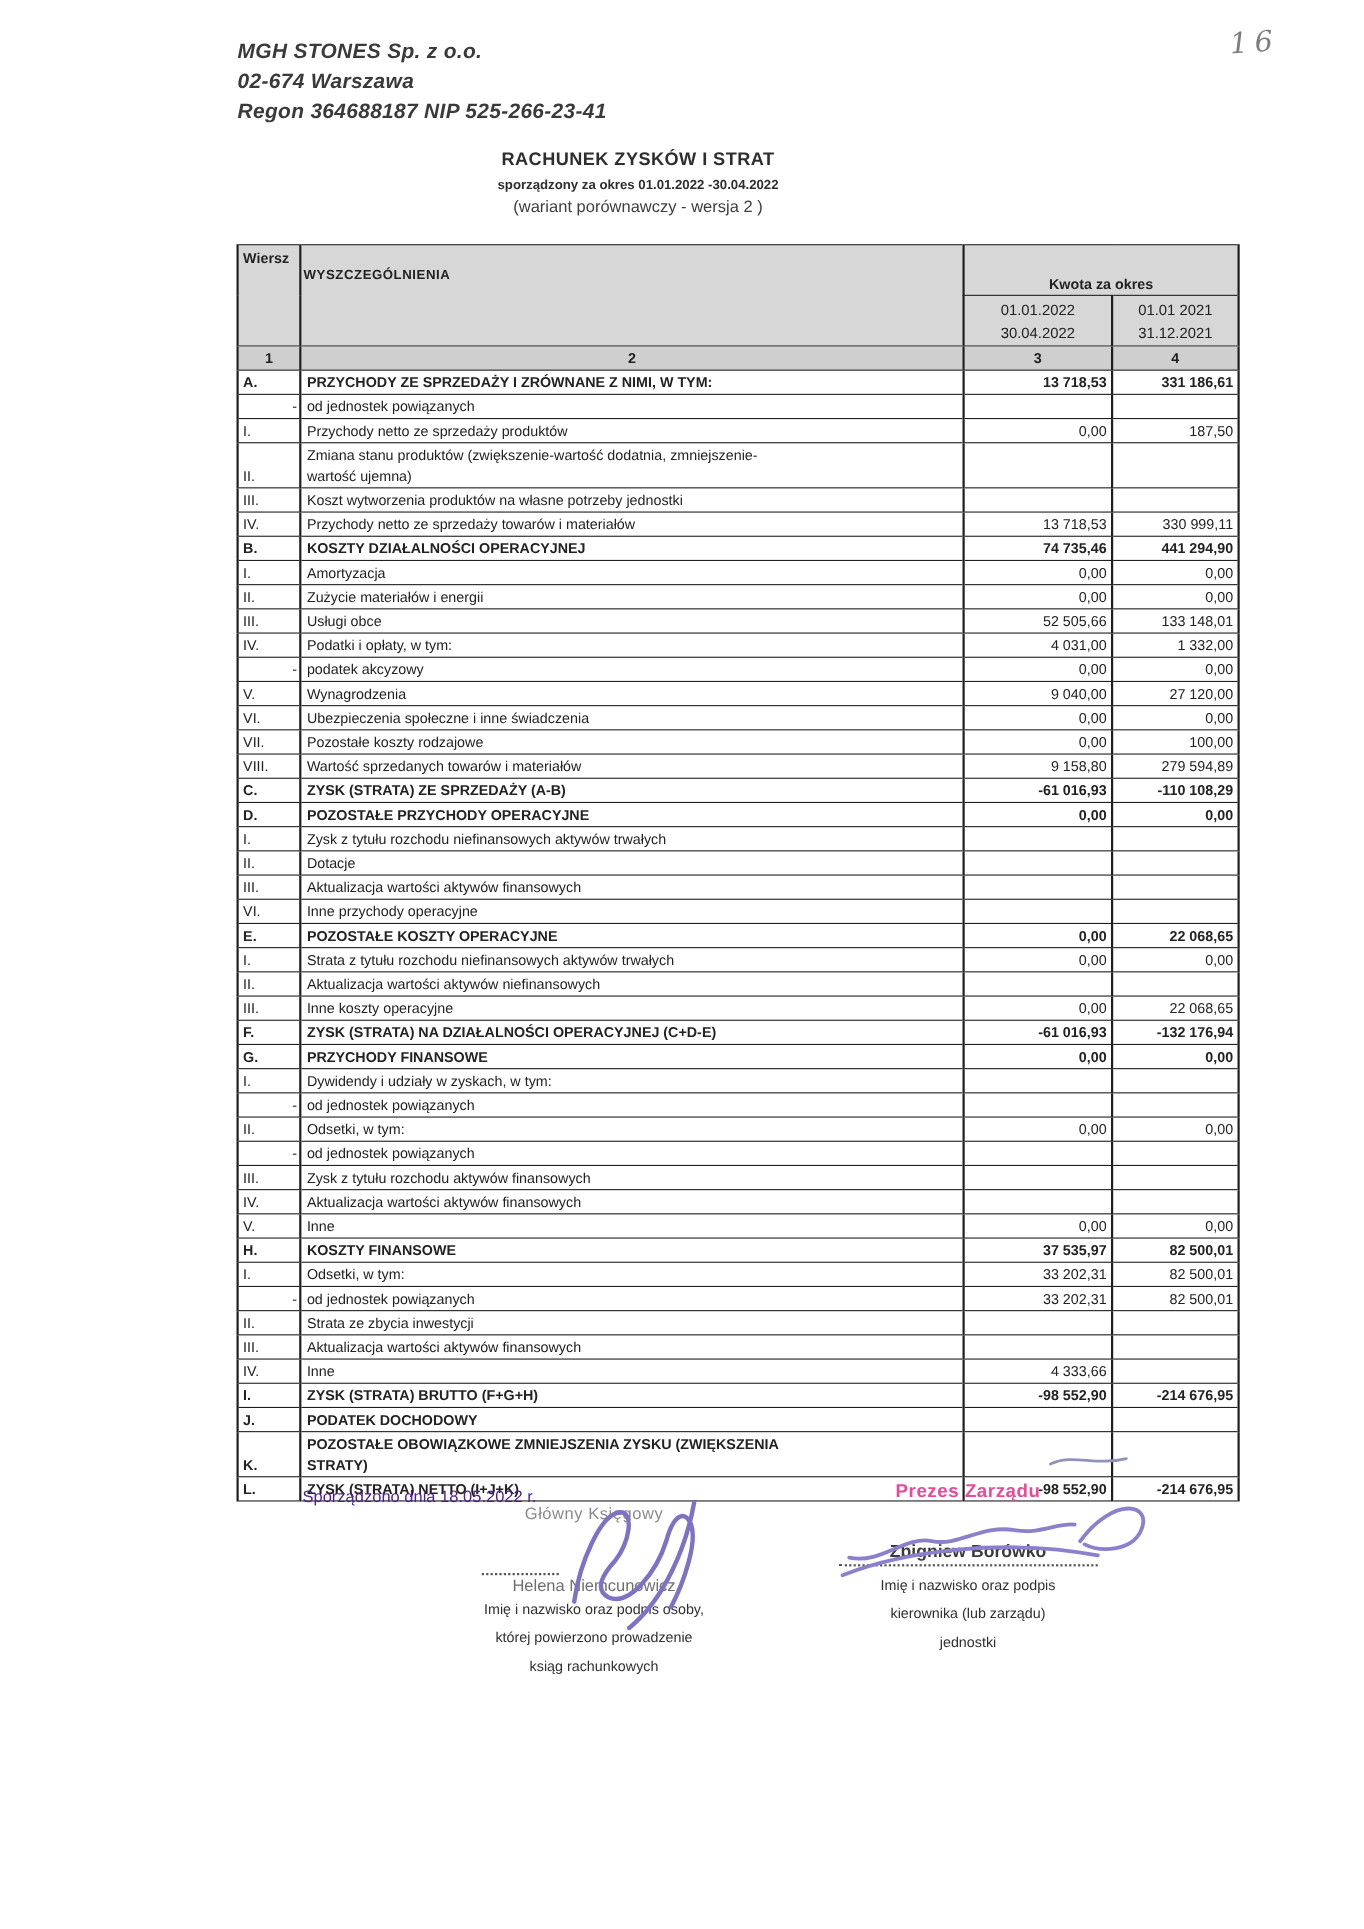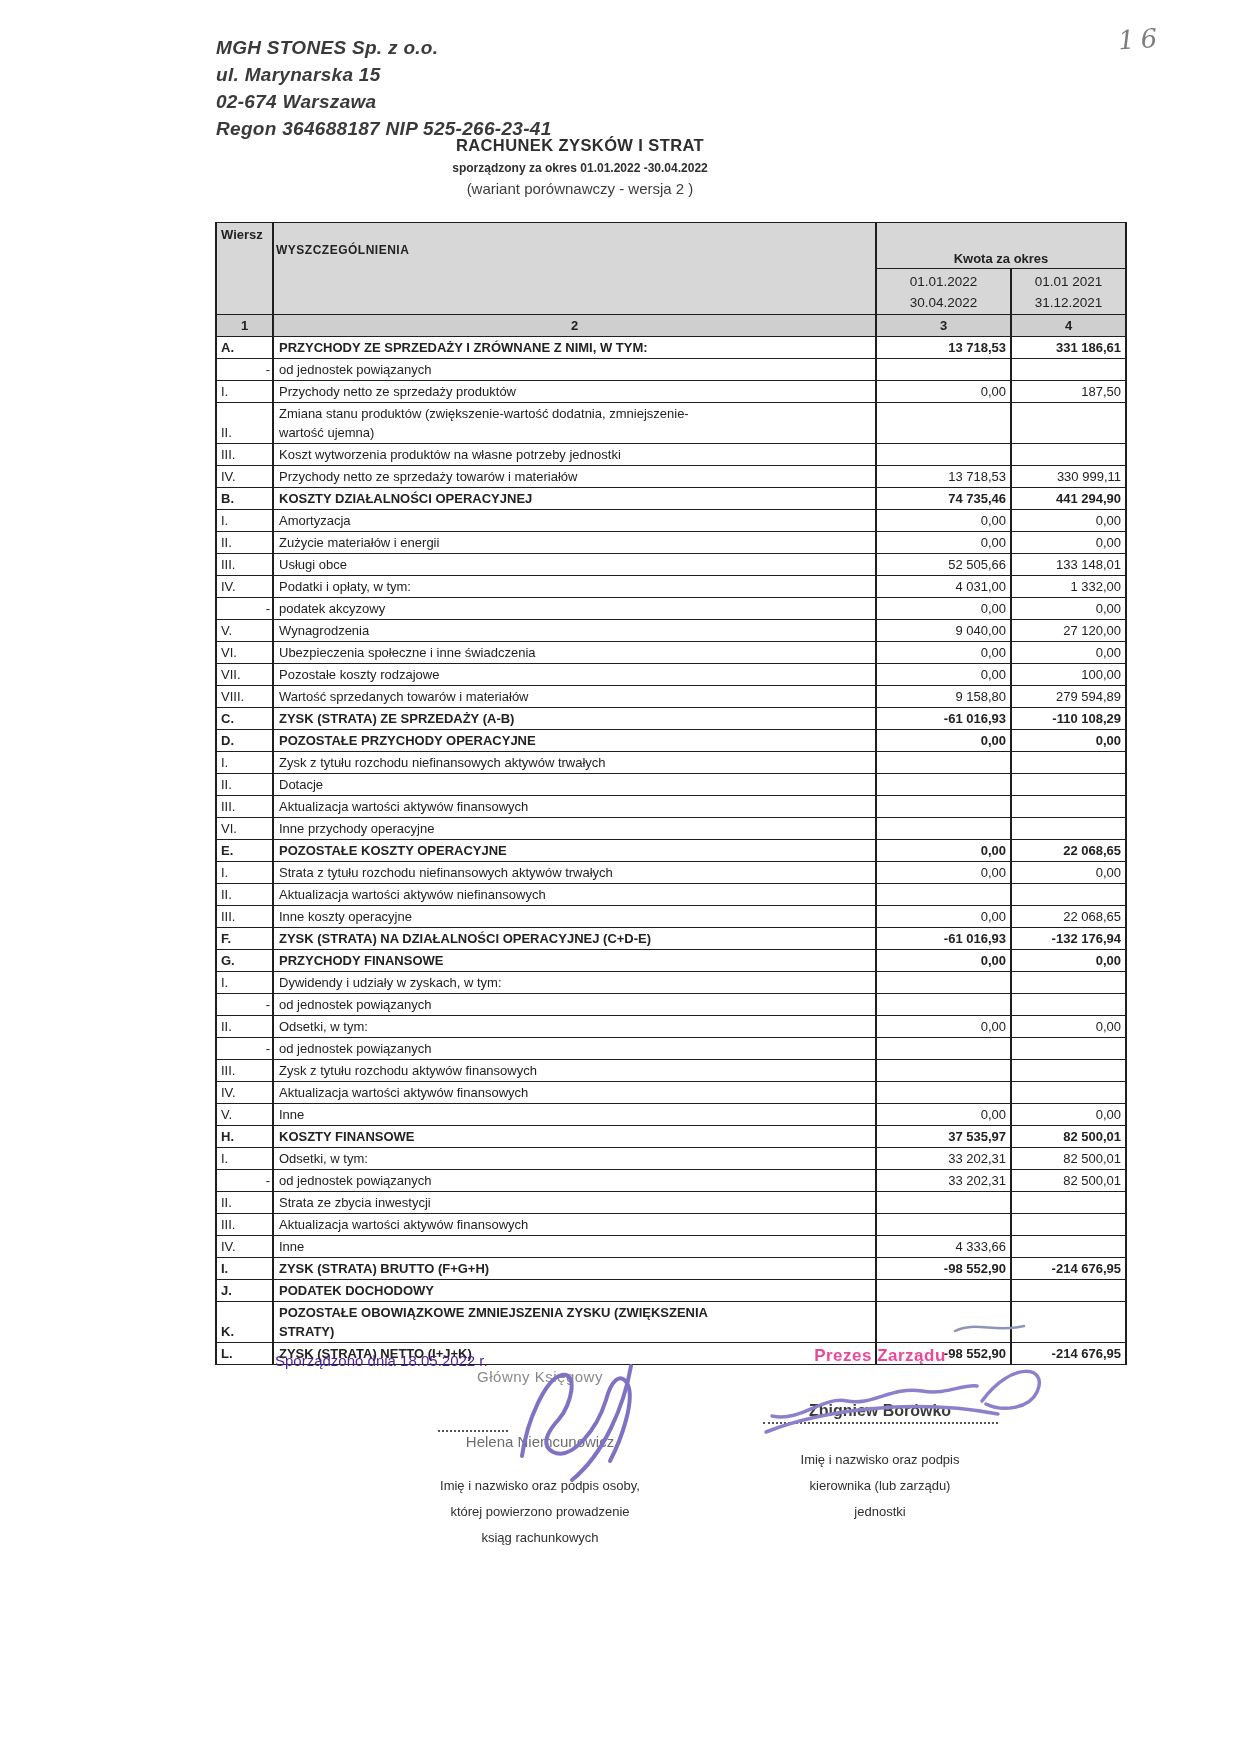--- a/index.html
+++ b/index.html
@@ -62,35 +62,34 @@
     font-weight:normal; font-size:15px; color:#4c1d95;
   }
   .sig-block { position:absolute; text-align:center; }
   .sig-left { top:1368px; left:400px; width:280px; }
   .sig-right { top:1346px; left:740px; width:280px; }
   .sig-role-left { font-size:15px; color:#8a8a8a; letter-spacing:0.5px; }
   .sig-role-right { font-size:17px; font-weight:bold; color:#ec4899; letter-spacing:0.5px; }
   .sig-name-left { font-size:15px; color:#6e6e6e; margin-top:2px; }
   .sig-name-right { font-size:16px; font-weight:bold; color:#3a3a3a; }
   .dotted { border-bottom:2px dotted #555; height:1px; margin:2px auto 4px auto; }
-  .sig-caption { font-size:13px; color:#2f2f2f; line-height:26px;margin-top:23px; }
+  .sig-caption { font-size:13px; color:#2f2f2f; line-height:26px; }
   .sig-svg { position:absolute; pointer-events:none; }
   .svg-left-sign { top:1358px; left:500px; }
   .svg-right-sign { top:1356px; left:760px; }
   .svg-row-swoosh { top:1318px; left:950px; }
   .abs { position:absolute; }
 </style>
 </head>
 <body>
 
 <div class="page-number">16</div>
 
 <div class="company-block">
   <div>MGH STONES Sp. z o.o.</div>
-  <div>ul. Marynarska 15</div>
   <div>02-674 Warszawa</div>
   <div>Regon 364688187  NIP 525-266-23-41</div>
 </div>
 
 <div class="title-block">
   <div class="title-line1">RACHUNEK ZYSKÓW I STRAT</div>
   <div class="title-line2">sporządzony za okres 01.01.2022 -30.04.2022</div>
   <div class="title-line3">(wariant porównawczy - wersja 2 )</div>
 </div>
 

